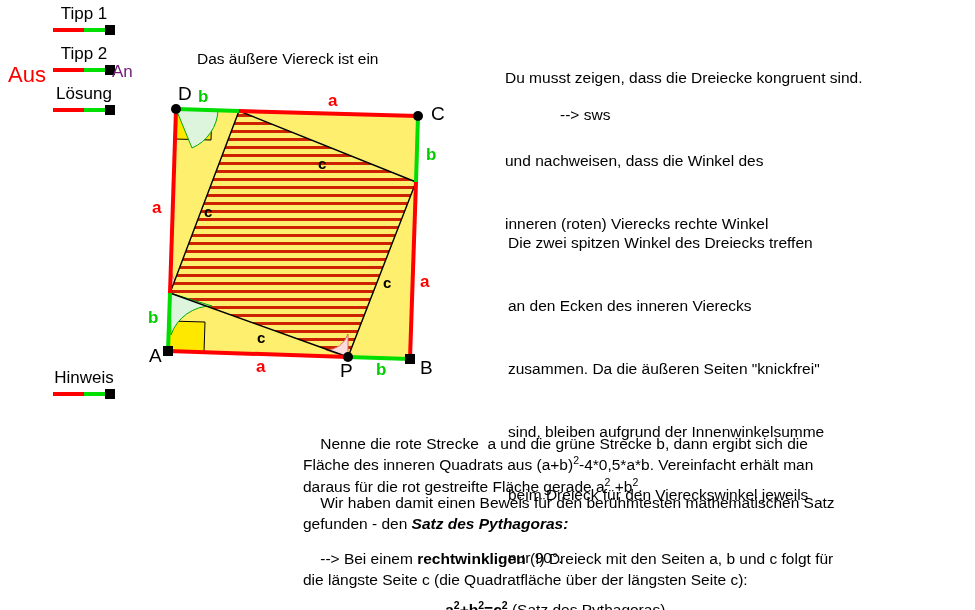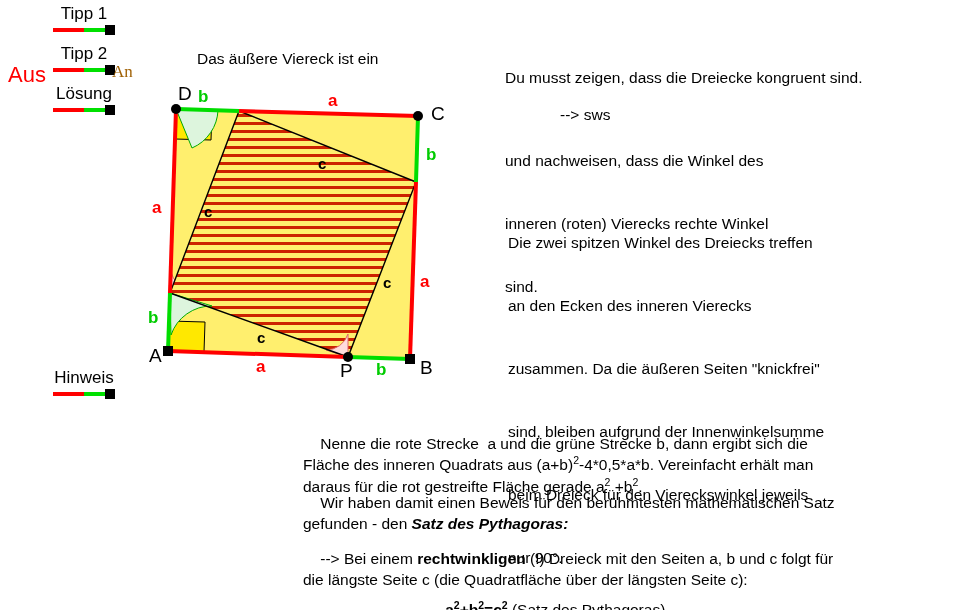--- a/index.html
+++ b/index.html
@@ -29,21 +29,21 @@
   .slider .track-green{
     position:absolute;left:31px;top:4px;width:23px;height:4px;background:#00e000;
   }
   .slider .knob{
     position:absolute;left:52px;top:1px;width:10px;height:10px;background:#000000;
   }
   .ctl-aus{
     position:absolute;font-size:22px;color:#ff0000;white-space:nowrap;
   }
   .ctl-an{
-    position:absolute;font-size:17px;color:#a16207;white-space:nowrap;font-family:Liberation Serif, serif;
+    position:absolute;font-size:17px;color:#701a75;white-space:nowrap;
   }
 
   
   .tblock{
     position:absolute;font-size:15.5px;line-height:21px;color:#000;
     white-space:pre-wrap;
   }
   .tblock.sp{line-height:21.5px;}
   .bold{font-weight:bold;}
   .bolditalic{font-weight:bold;font-style:italic;}
@@ -109,21 +109,20 @@
     <div>Quadrat. Zeige, dass auch das</div>
     <div>innere Viereck ein Quadrat ist!</div>
   </div>
   <div class="tblock" style="left:560px;top:62px;width:200px;">
     <div>--&gt; sws</div>
   </div>
 
   <div class="tblock" style="left:505px;top:108px;width:430px;">
     <div>und nachweisen, dass die Winkel des</div>
     <div>inneren (roten) Vierecks rechte Winkel</div>
-    <div>sind.</div>
   </div>
 
   <div class="tblock" style="left:508px;top:190px;width:440px;">
     <div>Die zwei spitzen Winkel des Dreiecks treffen</div>
     <div>an den Ecken des inneren Vierecks</div>
     <div>zusammen. Da die äußeren Seiten "knickfrei"</div>
     <div>sind, bleiben aufgrund der Innenwinkelsumme</div>
     <div>beim Dreieck für den Viereckswinkel jeweils</div>
     <div>nur 90°.</div>
   </div>

